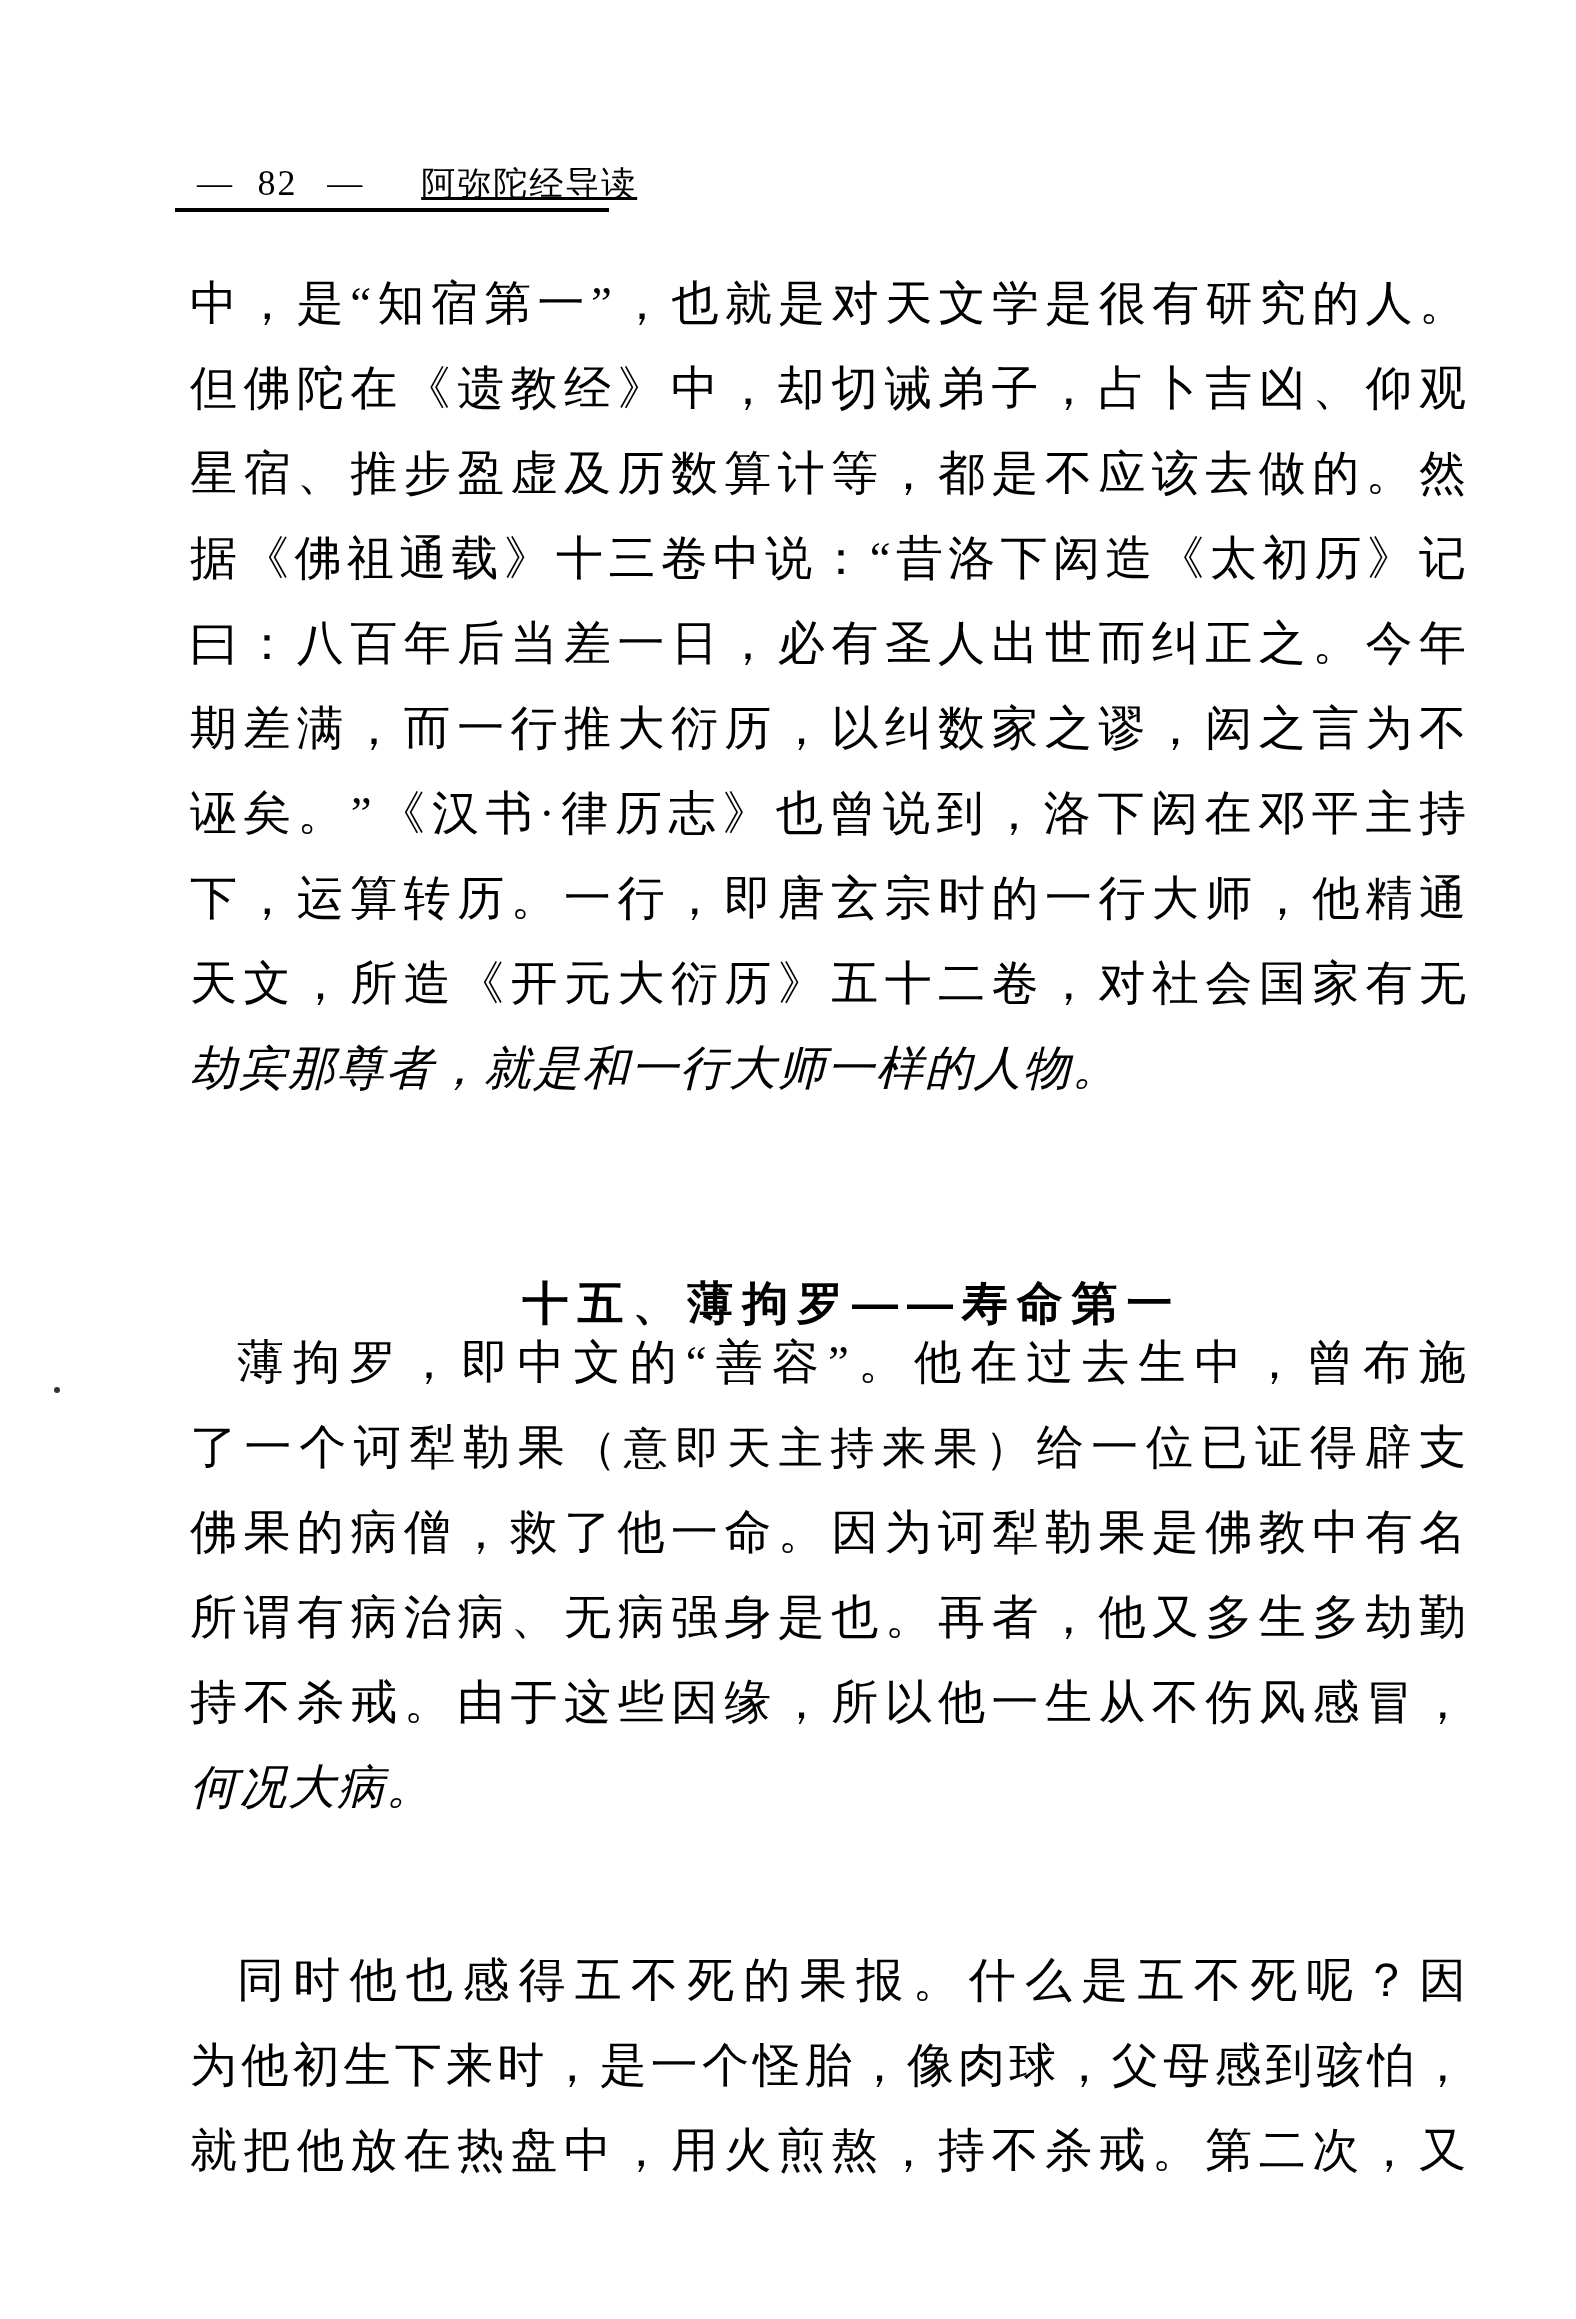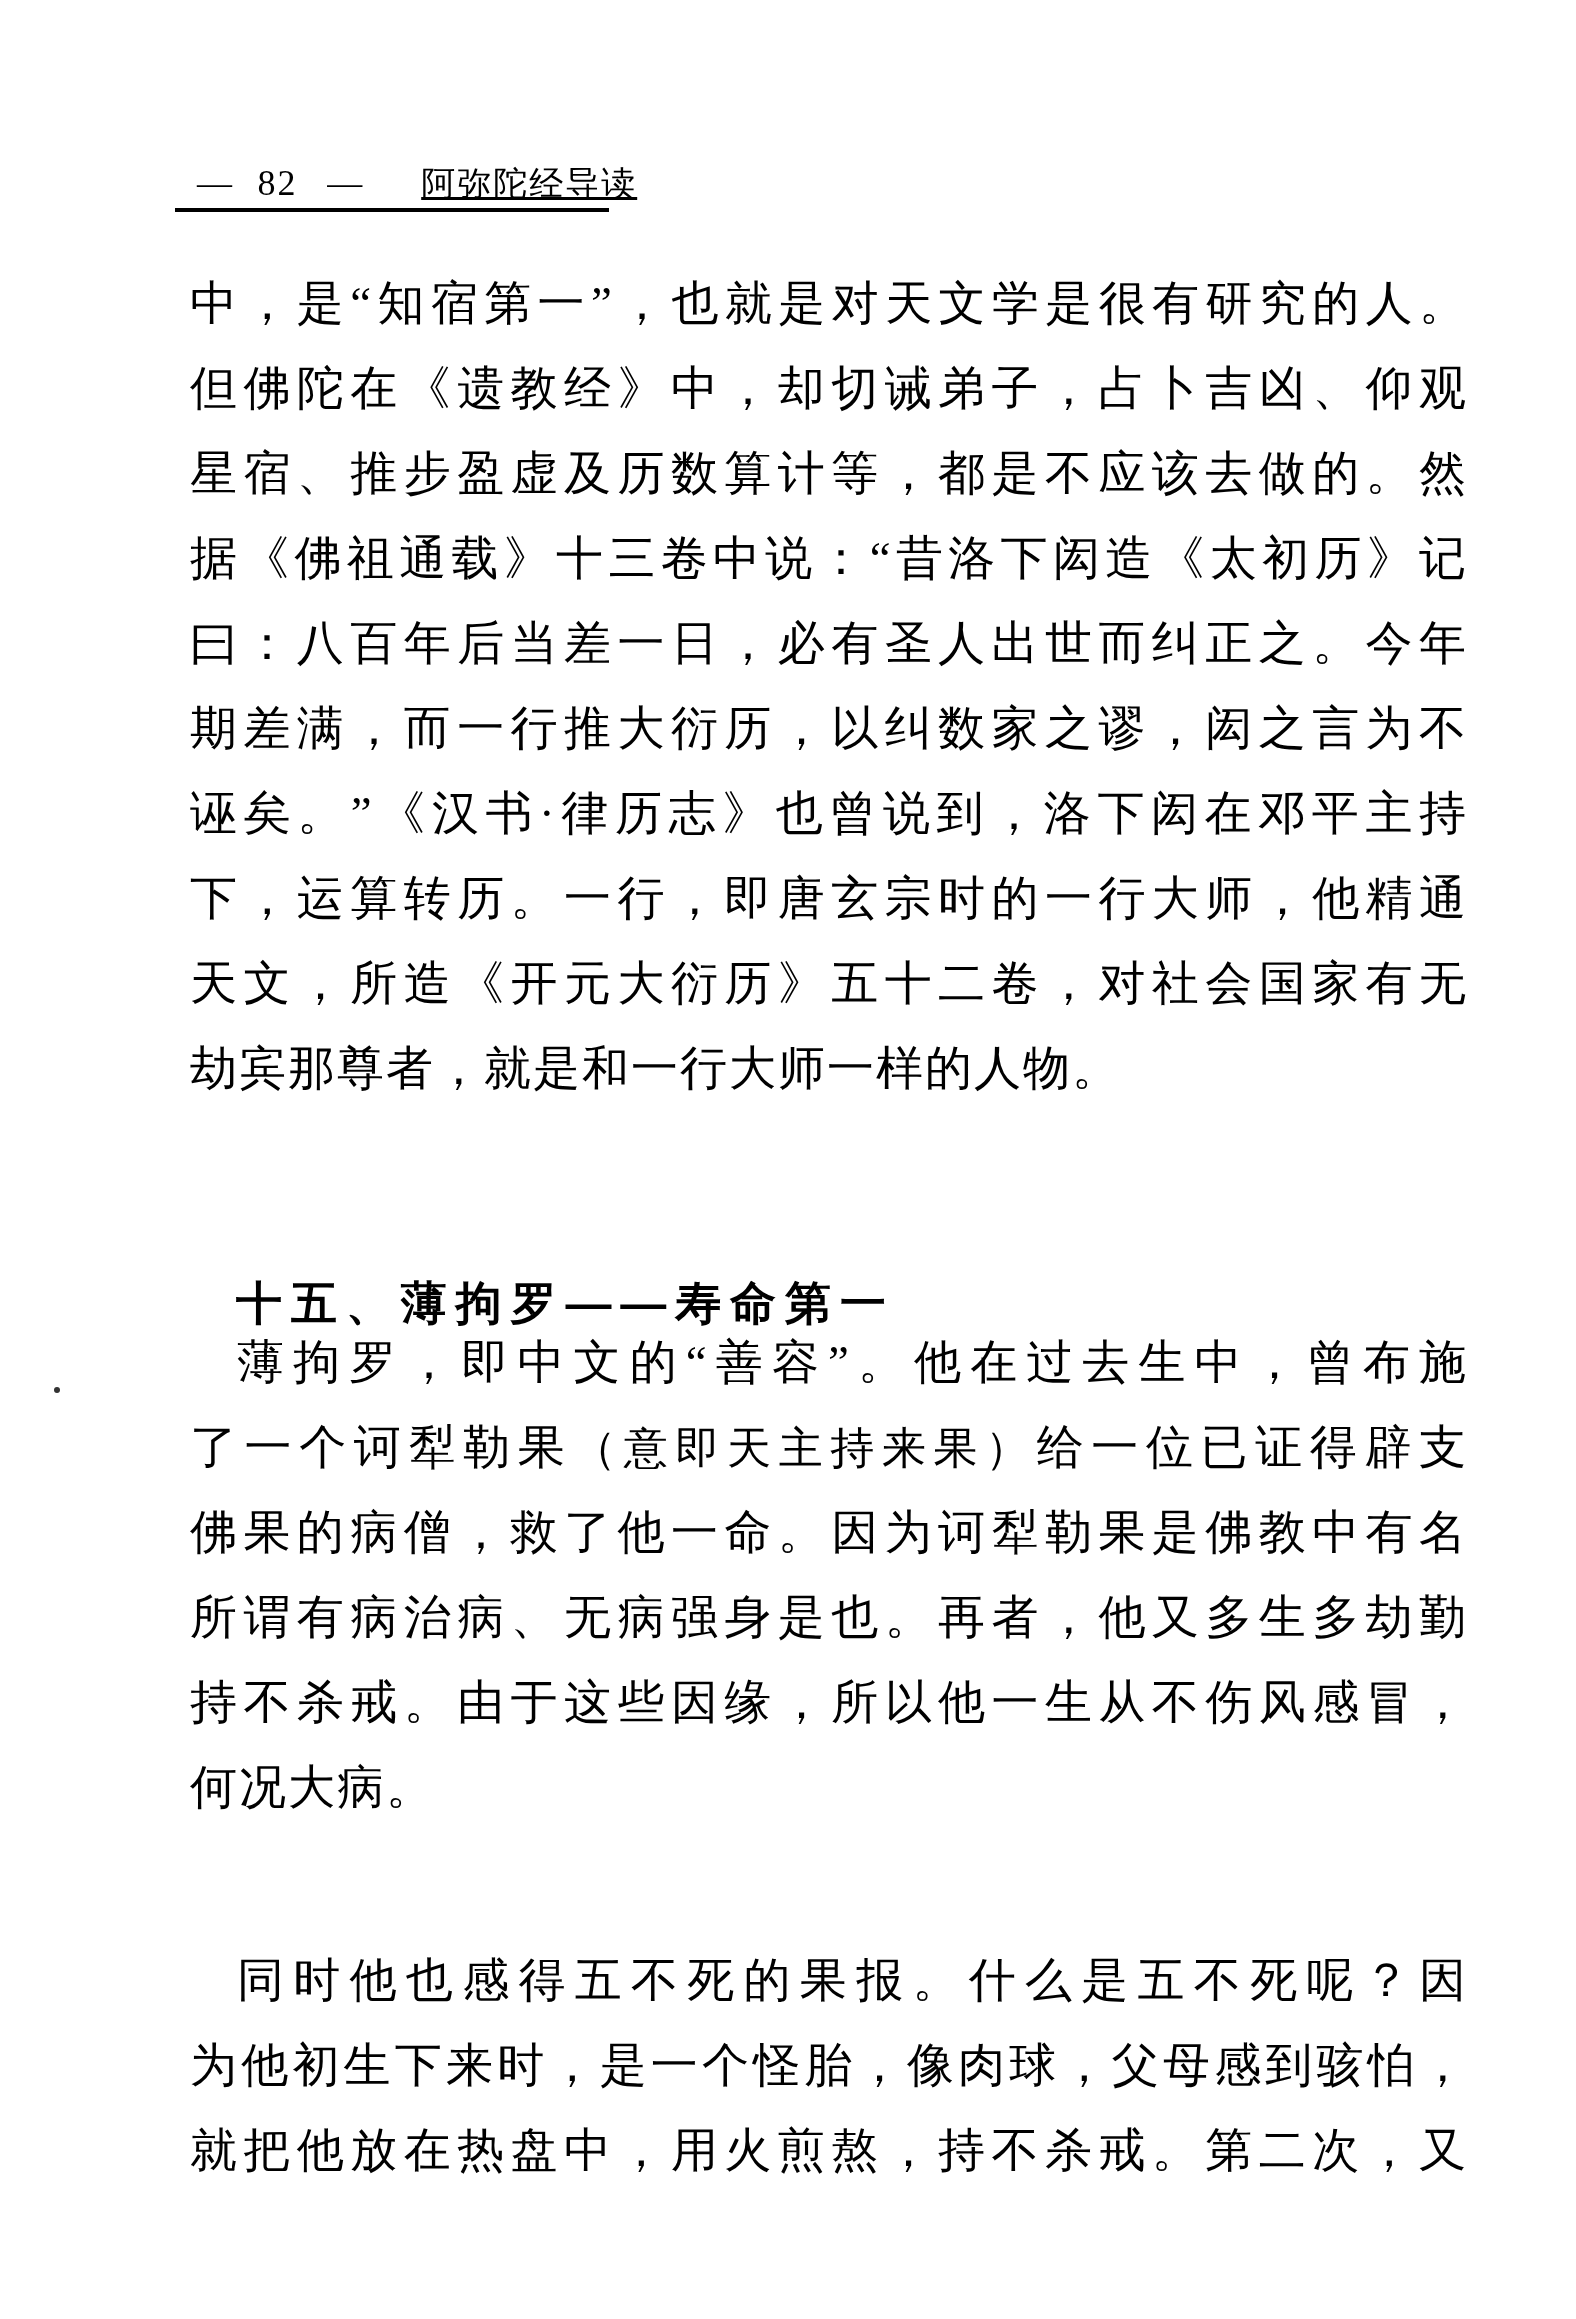--- a/index.html
+++ b/index.html
@@ -31,30 +31,31 @@
     position:absolute;left:190px;width:1278px;
   }
   .line{
     height:85px;line-height:85px;
     font-size:47px;letter-spacing:2px;
     text-align:justify;text-align-last:justify;
     text-justify:inter-character;
     font-kerning:none;
   }
   .line.indent{padding-left:47px;}
-  .line.short{text-align:right;text-align-last:left;}
+  .line.short{text-align:right;text-align-last:left;font-style:italic;}
   .kai{font-size:44px;}
   .heading{
     position:absolute;left:190px;top:1260px;width:1278px;
     padding-left:46px;box-sizing:border-box;
     height:87px;line-height:87px;
     font-family:"Liberation Sans", sans-serif;
     font-weight:bold;
     font-size:46px;letter-spacing:8.9px;
     white-space:nowrap;
+    text-align:center;
   }
   .spot{
     position:absolute;left:54px;top:1387px;
     width:5.9px;height:5.9px;border-radius:50%;
     background:#000;opacity:.8;
   }
 </style>
 </head>
 <body>
 

